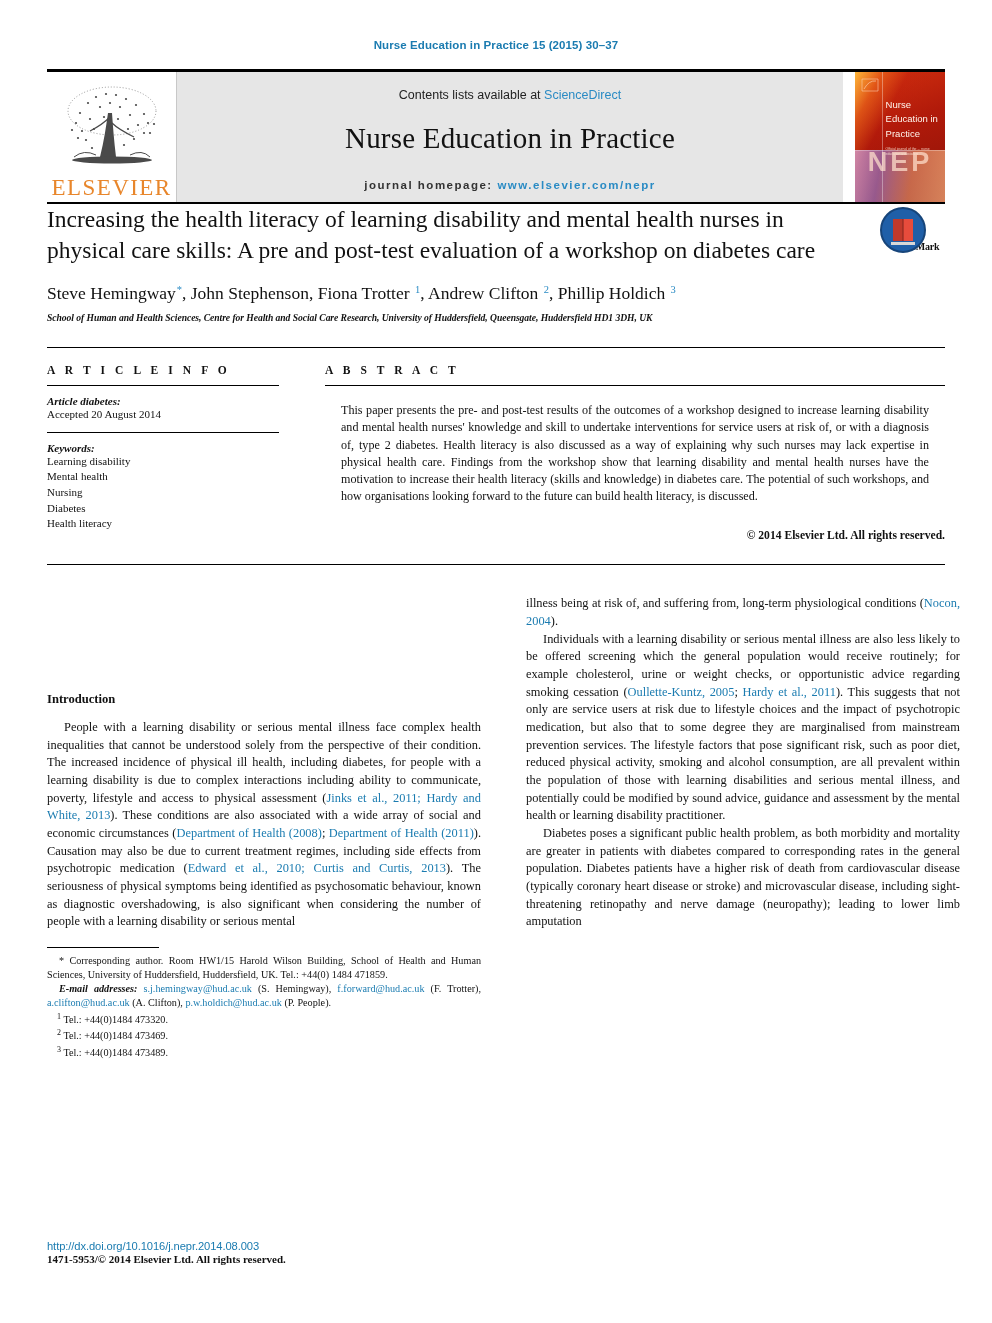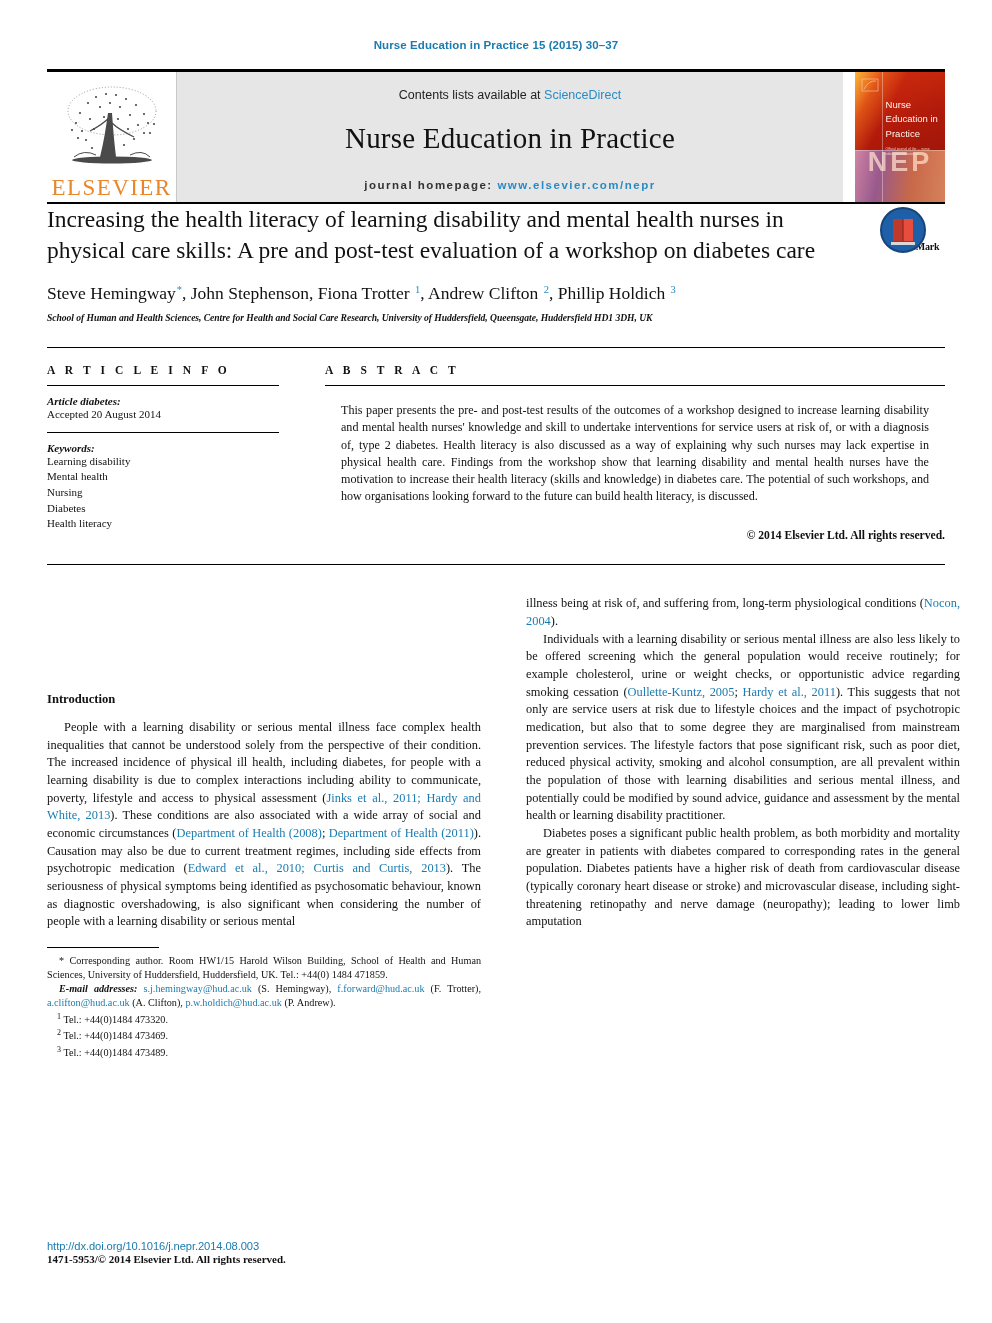--- a/index.html
+++ b/index.html
@@ -542,21 +542,21 @@
 
   <div class="body-cols">
 
     <div class="body-col">
       <h2 class="sec-head">Introduction</h2>
       <p class="body-p"><span>People with a learning disability or serious mental illness face complex health inequalities that cannot be understood solely from the perspective of their condition. The increased incidence of physical ill health, including diabetes, for people with a learning disability is due to complex interactions including ability to communicate, poverty, lifestyle and access to physical assessment (</span><span class="cite">Jinks et al., 2011; Hardy and White, 2013</span><span>). These conditions are also associated with a wide array of social and economic circumstances (</span><span class="cite">Department of Health (2008)</span><span>; </span><span class="cite">Department of Health (2011)</span><span>). Causation may also be due to current treatment regimes, including side effects from psychotropic medication (</span><span class="cite">Edward et al., 2010; Curtis and Curtis, 2013</span><span>). The seriousness of physical symptoms being identified as psychosomatic behaviour, known as diagnostic overshadowing, is also significant when considering the number of people with a learning disability or serious mental</span></p>
 
       <div class="footnote-area">
         <div class="fn-rule"></div>
         <p class="fn-p indent">* Corresponding author. Room HW1/15 Harold Wilson Building, School of Health and Human Sciences, University of Huddersfield, Huddersfield, UK. Tel.: +44(0) 1484 471859.</p>
-        <p class="fn-p indent"><span class="fn-email-label">E-mail addresses:</span> <span class="fn-link">s.j.hemingway@hud.ac.uk</span> <span>(S. Hemingway)</span>, <span class="fn-link">f.forward@hud.ac.uk</span> <span>(F. Trotter)</span>, <span class="fn-link">a.clifton@hud.ac.uk</span> <span>(A. Clifton)</span>, <span class="fn-link">p.w.holdich@hud.ac.uk</span> <span>(P. Andrew)</span>.</p>
+        <p class="fn-p indent"><span class="fn-email-label">E-mail addresses:</span> <span class="fn-link">s.j.hemingway@hud.ac.uk</span> <span>(S. Hemingway)</span>, <span class="fn-link">f.forward@hud.ac.uk</span> <span>(F. Trotter)</span>, <span class="fn-link">a.clifton@hud.ac.uk</span> <span>(A. Clifton)</span>, <span class="fn-link">p.w.holdich@hud.ac.uk</span> <span>(P. People)</span>.</p>
         <p class="fn-tel"><sup>1</sup> <span>Tel.: +44(0)1484 473320.</span></p>
         <p class="fn-tel"><sup>2</sup> <span>Tel.: +44(0)1484 473469.</span></p>
         <p class="fn-tel"><sup>3</sup> <span>Tel.: +44(0)1484 473489.</span></p>
       </div>
     </div>
 
     <div class="body-col">
       <p class="body-p" style="text-indent:0"><span>illness being at risk of, and suffering from, long-term physiological conditions (</span><span class="cite">Nocon, 2004</span><span>).</span></p>
       <p class="body-p"><span>Individuals with a learning disability or serious mental illness are also less likely to be offered screening which the general population would receive routinely; for example cholesterol, urine or weight checks, or opportunistic advice regarding smoking cessation (</span><span class="cite">Oullette-Kuntz, 2005</span><span>; </span><span class="cite">Hardy et al., 2011</span><span>). This suggests that not only are service users at risk due to lifestyle choices and the impact of psychotropic medication, but also that to some degree they are marginalised from mainstream prevention services. The lifestyle factors that pose significant risk, such as poor diet, reduced physical activity, smoking and alcohol consumption, are all prevalent within the population of those with learning disabilities and serious mental illness, and potentially could be modified by sound advice, guidance and assessment by the mental health or learning disability practitioner.</span></p>
       <p class="body-p">Diabetes poses a significant public health problem, as both morbidity and mortality are greater in patients with diabetes compared to corresponding rates in the general population. Diabetes patients have a higher risk of death from cardiovascular disease (typically coronary heart disease or stroke) and microvascular disease, including sight-threatening retinopathy and nerve damage (neuropathy); leading to lower limb amputation</p>

